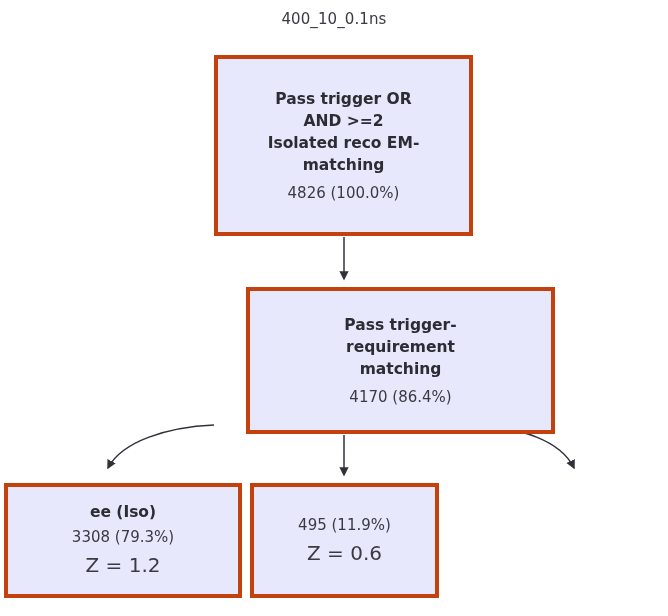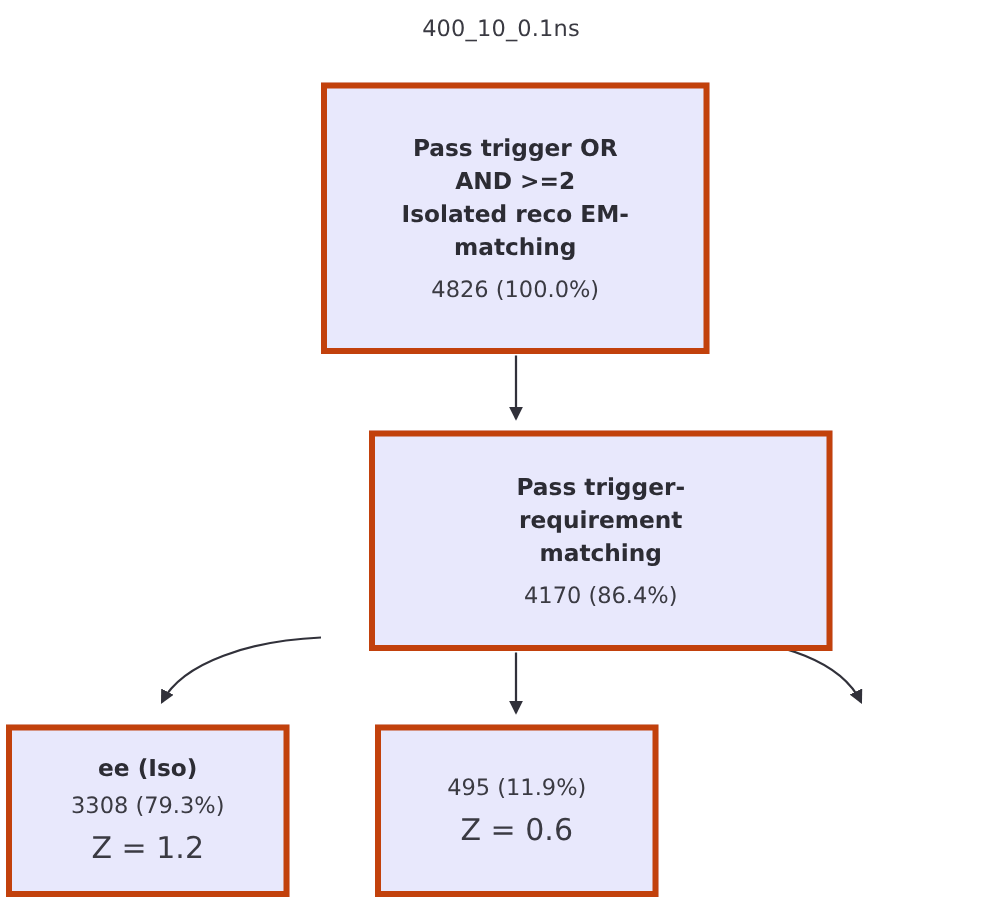--- a/index.html
+++ b/index.html
@@ -64,21 +64,21 @@
   .node .zval {
     font-weight: normal;
     font-size: 20px;
     line-height: 1.4;
     color: #3a3a42;
   }
 
   
   #node-trigger-or    { left: 214px; top: 55px;  width: 259px; height: 181px; }
   #node-trigger-match { left: 214px; top: 287px; width: 309px; height: 147px; margin-left: 32px; }
-  #node-ee            { left: 4px;   top: 483px; width: 189px; height: 115px; }
+  #node-ee            { left: 4px;   top: 483px; width: 238px; height: 115px; }
   #node-eg            { left: 250px; top: 483px; width: 189px; height: 115px; }
   #node-gg            { left: 480px; top: 483px; width: 175px; height: 115px; }
 
   #node-trigger-or .label  { line-height: 1.42; }
   #node-trigger-or .stat   { margin-top: 7px; }
   #node-trigger-match .label { line-height: 1.42; }
   #node-trigger-match .stat  { margin-top: 7px; }
   #node-ee .label, #node-eg .label, #node-gg .label { margin-bottom: 5px; }
   #node-ee .stat, #node-eg .stat, #node-gg .stat { margin-bottom: 3px; }
 </style>

